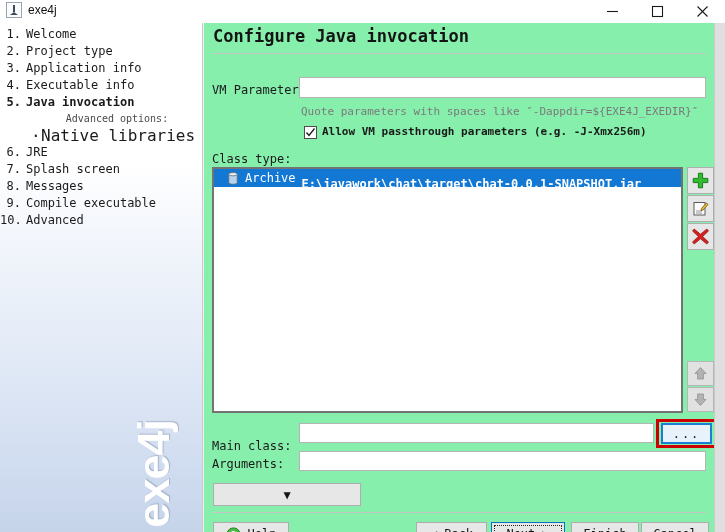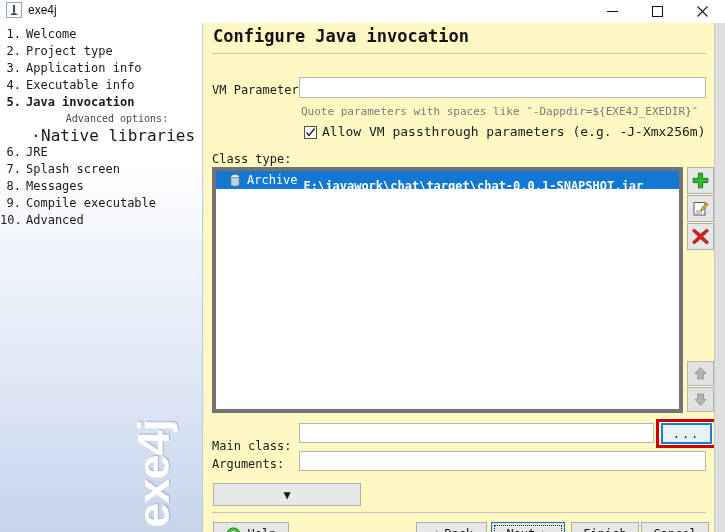--- a/index.html
+++ b/index.html
@@ -145,21 +145,21 @@
     transform: rotate(180deg);
     letter-spacing: -1px;
     user-select: none;
   }
 
   
   .rightpanel {
     position: absolute;
     left: 204px; top: 23px;
     width: 510px; height: 509px;
-    background: #fef9c3;
+    background: #86efac;
     box-sizing: border-box;
     overflow: hidden;
   }
   .far-right-strip {
     position: absolute;
     left: 714px; top: 23px;
     width: 11px; height: 509px;
     background: #dfdfdf;
     border-left: 1px solid #c9c9c9;
   }
@@ -216,33 +216,34 @@
   .cbox {
     width: 13px; height: 13px;
     border: 1px solid #4c4c4c;
     background: #ffffff;
     box-sizing: border-box;
     position: relative;
     flex: none;
   }
   .cbox svg { position: absolute; left: 0; top: 0; }
   .checkrow .ctext {
-    font-size: 13px;
+    font-size: 11px;
     color: #1a1a1a;
     white-space: nowrap;
     line-height: 14px;
+    font-weight: bold;
   }
 
   
   .listbox {
     position: absolute;
     left: 8px; top: 144px;
     width: 471px; height: 246px;
     background: #ffffff;
-    border: 4px solid #737373;
+    border: 2px solid #737373;
     box-sizing: border-box;
     overflow: hidden;
   }
   .list-item {
     display: flex;
     align-items: center;
     gap: 6px;
     height: 18px;
     padding-left: 13px;
     background: #1278d4;

